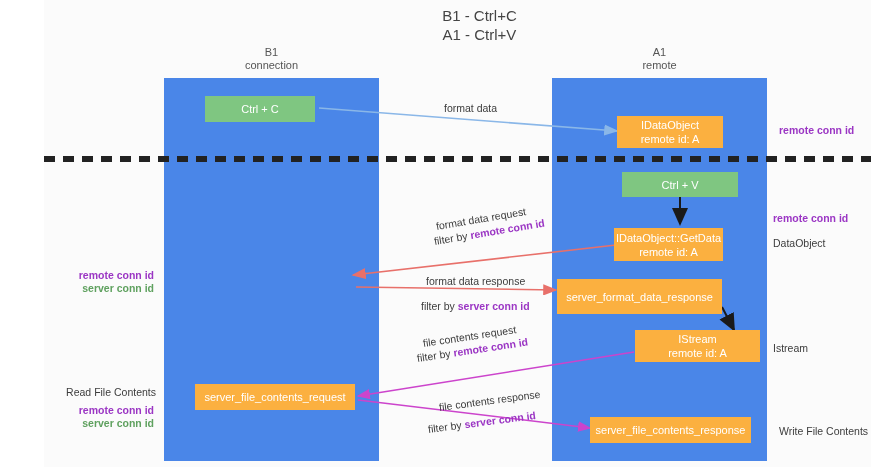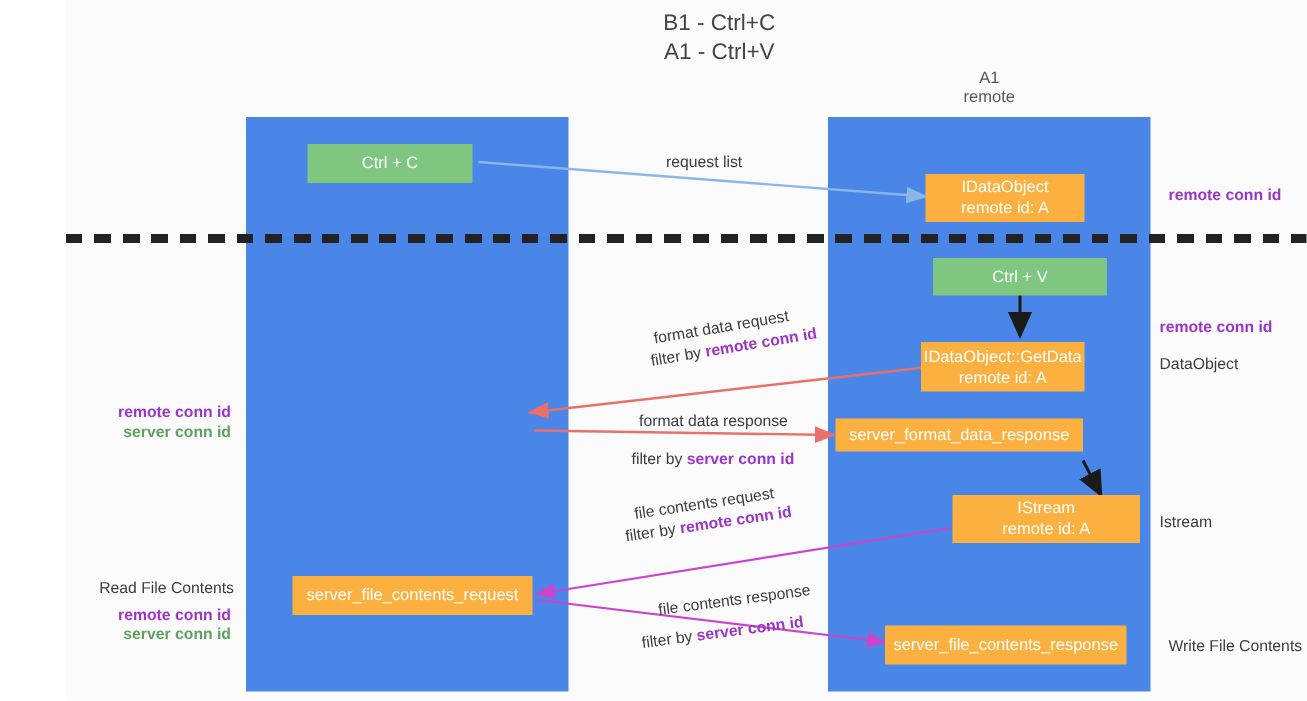--- a/index.html
+++ b/index.html
@@ -109,20 +109,22 @@
   }
 </style>
 </head>
 <body>
 
 <div id="canvas">
 
   <div class="title">B1 - Ctrl+C
 A1 - Ctrl+V</div>
 
+  <div class="lane-head lane-head-b1">B1
+connection</div>
   <div class="lane-head lane-head-a1">A1
 remote</div>
 
   <div class="lane lane-b1"></div>
   <div class="lane lane-a1"></div>
 
   <svg class="edges">
     <defs>
       <marker id="ah-blue" markerWidth="9" markerHeight="7" refX="8" refY="3.5" orient="auto">
         <polygon points="0 0, 9 3.5, 0 7" fill="#8ab7e8"></polygon>
@@ -157,32 +159,32 @@
 
   <div class="node orange" style="left:573px; top:116px; width:106px; height:32px;">IDataObject
 remote id: A</div>
 
   <div class="node green" style="left:578px; top:172px; width:116px; height:25px;">Ctrl + V</div>
 
   <div class="node orange" style="left:570px; top:228px; width:109px; height:33px;">IDataObject::GetData
 remote id: A</div>
 
 
-  <div class="node orange" style="left:513px; top:279px; width:165px; height:22px;">server_format_data_response</div>
+  <div class="node orange" style="left:513px; top:279px; width:165px; height:35px;">server_format_data_response</div>
 
   <div class="node orange" style="left:591px; top:330px; width:125px; height:32px;">IStream
 remote id: A</div>
 
   <div class="node orange" style="left:151px; top:384px; width:160px; height:26px;">server_file_contents_request</div>
 
   <div class="node orange" style="left:546px; top:417px; width:161px; height:26px;">server_file_contents_response</div>
 
   <div class="sep"></div>
 
-  <div class="ftext" style="left:400px; top:101px;">request list</div>
+  <div class="ftext" style="left:400px; top:101px;">format data</div>
 
   <div class="ftext rot-a" style="left:392px; top:219px;">format data request</div>
   <div class="ftext rot-a" style="left:390px; top:234px;"><span class="plain">filter by </span><span class="purple">remote conn id</span></div>
 
   <div class="ftext" style="left:382px; top:274px;">format data response</div>
   <div class="ftext" style="left:377px; top:299px;"><span class="plain">filter by </span><span class="purple">server conn id</span></div>
 
   <div class="ftext rot-b" style="left:379px; top:336px;">file contents request</div>
   <div class="ftext rot-b" style="left:373px; top:351px;"><span class="plain">filter by </span><span class="purple">remote conn id</span></div>
 

